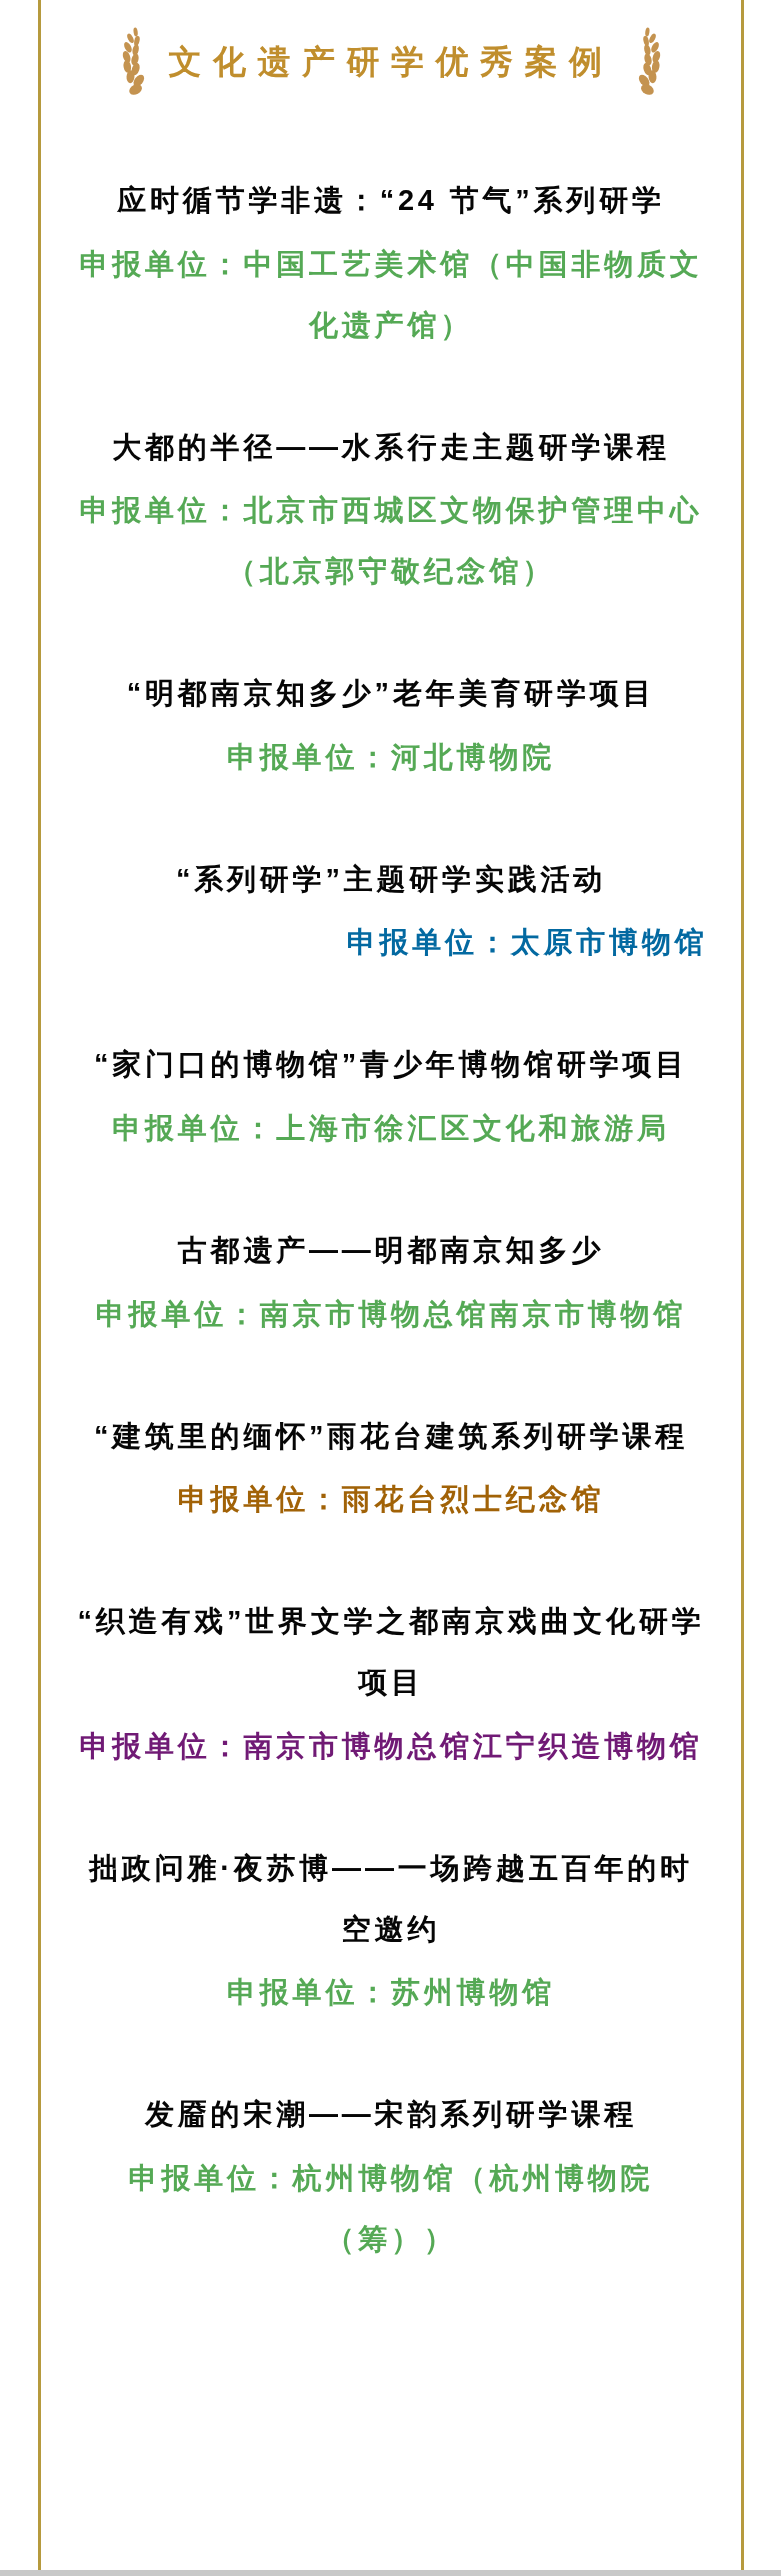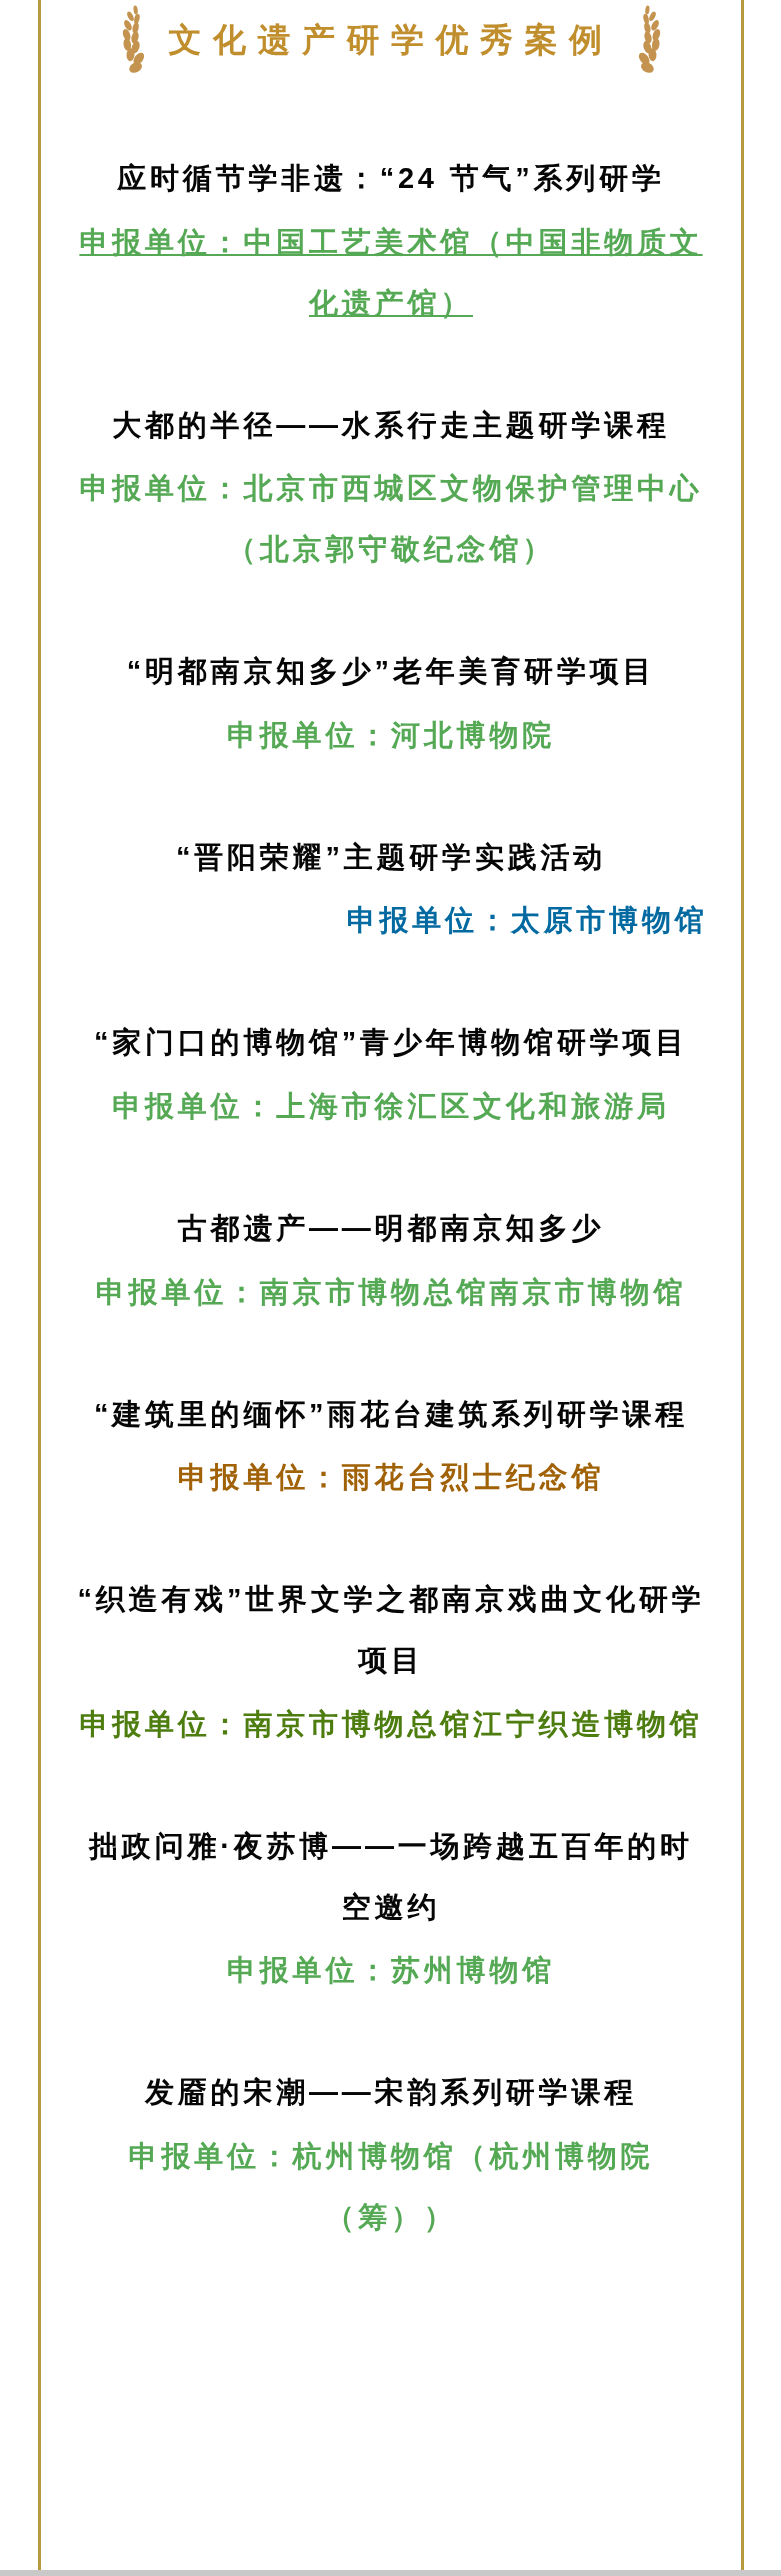--- a/index.html
+++ b/index.html
@@ -26,21 +26,21 @@
     position: absolute;
     left: 0; right: 0; bottom: 0;
     height: 6.4px;
   }
 
   .header {
     display: flex;
     justify-content: center;
     align-items: center;
     gap: 18px;
-    padding-top: 4px;
+    padding-top: 26px;
     margin-bottom: 72px;
   }
   .header-title {
     font-size: 33px;
     font-weight: 900;
     letter-spacing: 11.5px;
     line-height: 1.2;
     white-space: nowrap;
   }
   .laurel { width: 41px; height: 72px; flex: 0 0 auto; }
@@ -110,56 +110,56 @@
         <ellipse cx="45" cy="85" rx="6.6" ry="10.5" transform="rotate(38 45 85)"></ellipse>
         <ellipse cx="40" cy="99" rx="7.5" ry="10.5" transform="rotate(62 40 99)"></ellipse>
       </g>
     </svg>
   </div>
 
   <div class="cases">
 
     <article class="entry">
       <div class="entry-title">应时循节学非遗：“24 节气”系列研学</div>
-      <div class="entry-unit" style="color: rgb(85, 169, 85); text-decoration: underline;">申报单位：中国工艺美术馆（中国非物质文化遗产馆）</div>
+      <div class="entry-unit" style="color: rgb(85, 169, 85);">申报单位：中国工艺美术馆（中国非物质文化遗产馆）</div>
     </article>
 
     <article class="entry">
       <div class="entry-title">大都的半径——水系行走主题研学课程</div>
       <div class="entry-unit" style="color: rgb(85, 169, 85); text-align: center;">申报单位：北京市西城区文物保护管理中心（北京郭守敬纪念馆）</div>
     </article>
 
     <article class="entry">
       <div class="entry-title">“明都南京知多少”老年美育研学项目</div>
       <div class="entry-unit" style="color: rgb(85, 169, 85);">申报单位：河北博物院</div>
     </article>
 
     <article class="entry">
-      <div class="entry-title">“晋阳荣耀”主题研学实践活动</div>
+      <div class="entry-title">“系列研学”主题研学实践活动</div>
       <div class="entry-unit" style="color: #0369a1; text-align: right;">申报单位：太原市博物馆</div>
     </article>
 
     <article class="entry">
       <div class="entry-title">“家门口的博物馆”青少年博物馆研学项目</div>
       <div class="entry-unit" style="color: rgb(85, 169, 85);">申报单位：上海市徐汇区文化和旅游局</div>
     </article>
 
     <article class="entry">
       <div class="entry-title">古都遗产——明都南京知多少</div>
       <div class="entry-unit" style="color: rgb(85, 169, 85);">申报单位：南京市博物总馆南京市博物馆</div>
     </article>
 
     <article class="entry">
       <div class="entry-title">“建筑里的缅怀”雨花台建筑系列研学课程</div>
       <div class="entry-unit" style="color: #a16207;">申报单位：雨花台烈士纪念馆</div>
     </article>
 
     <article class="entry">
       <div class="entry-title">“织造有戏”世界文学之都南京戏曲文化研学项目</div>
-      <div class="entry-unit" style="color: #4d7c0f;">申报单位：南京市博物总馆江宁织造博物馆</div>
+      <div class="entry-unit" style="color: #701a75;">申报单位：南京市博物总馆江宁织造博物馆</div>
     </article>
 
     <article class="entry">
       <div class="entry-title">拙政问雅·夜苏博——一场跨越五百年的时空邀约</div>
       <div class="entry-unit" style="color: rgb(85, 169, 85);">申报单位：苏州博物馆</div>
     </article>
 
     <article class="entry">
       <div class="entry-title">发靥的宋潮——宋韵系列研学课程</div>
       <div class="entry-unit" style="color: rgb(85, 169, 85); text-align: center;">申报单位：杭州博物馆（杭州博物院（筹））</div>

